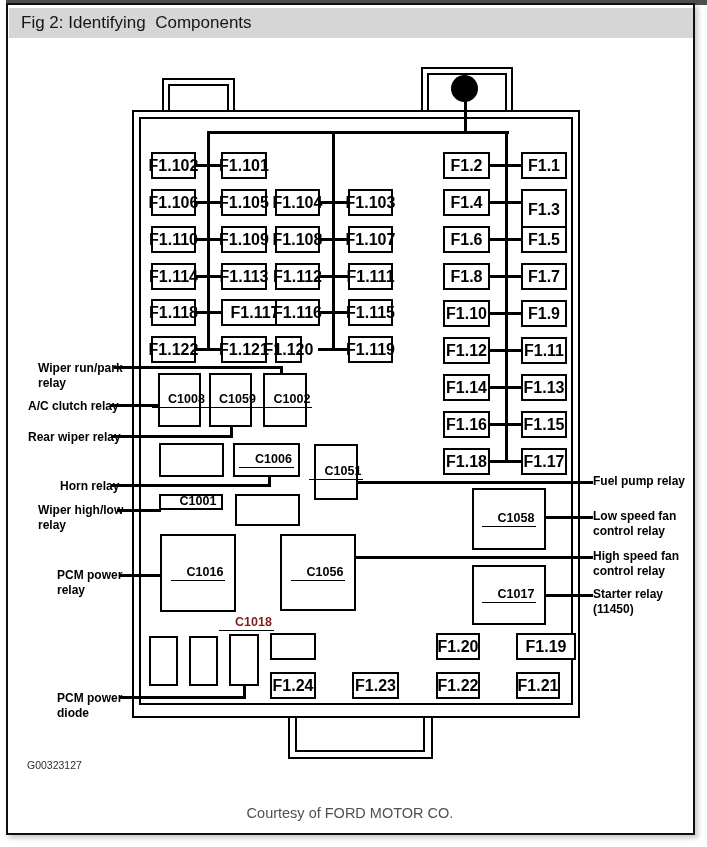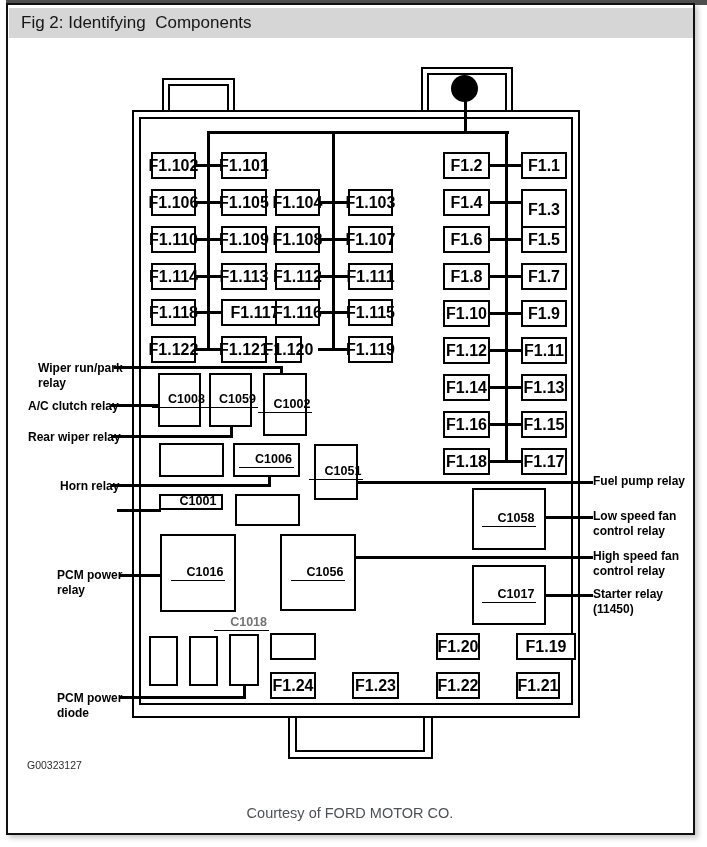--- a/index.html
+++ b/index.html
@@ -19,22 +19,22 @@
   .tab-bottom{position:absolute;border:2.5px solid #000;border-top:none;background:transparent;z-index:1;box-sizing:border-box;}
   .stud{position:absolute;left:451px;top:75px;width:27px;height:27px;border-radius:50%;background:#000;z-index:2;}
   .fuse-box{position:absolute;background:#fff;border:2px solid #000;box-sizing:border-box;
             display:flex;align-items:center;justify-content:center;
             font-weight:bold;font-size:16px;color:#000;z-index:3;}
   .conn-box{position:absolute;background:#fff;border:2px solid #000;box-sizing:border-box;
             display:flex;align-items:center;justify-content:center;
             font-weight:bold;font-size:12.5px;color:#000;z-index:3;}
   .conn-u{border-bottom:1.5px solid #000;padding:0 2px 1px 16px;}
   .blank-box{position:absolute;background:#fff;border:2px solid #000;box-sizing:border-box;z-index:3;}
-  .conn-float-label{position:absolute;font-weight:bold;font-size:12.5px;color:#737373;z-index:3;
-                    display:flex;justify-content:flex-end;}
+  .conn-float-label{position:absolute;font-weight:bold;font-size:12.5px;color:#7f1d1d;z-index:3;
+                    display:flex;justify-content:flex-start;}
   .callout{position:absolute;font-weight:bold;font-size:12px;line-height:14.5px;color:#000;z-index:4;}
   .callout.r{text-align:left;}
   .figcode{position:absolute;left:27px;top:759px;font-size:10.5px;color:#2e2e2e;z-index:4;}
   .courtesy{position:absolute;left:0;top:805px;width:700px;text-align:center;
             font-size:14.5px;color:#4c5157;z-index:4;}
 </style>
 </head>
 <body>
 
 <div class="page">
@@ -132,21 +132,21 @@
     <div class="fuse-box" style="left: 352px; top: 672px; width: 47px; height: 27px;">F1.23</div>
     <div class="fuse-box" style="left: 270px; top: 672px; width: 46px; height: 27px;">F1.24</div>
     <div class="fuse-box" style="left: 436px; top: 672px; width: 44px; height: 27px;">F1.22</div>
     <div class="fuse-box" style="left: 516px; top: 672px; width: 44px; height: 27px;">F1.21</div>
     <div class="conn-box" style="left: 158px; top: 373px; width: 43px; height: 54px;">
       <span class="conn-u">C1008</span>
     </div>
     <div class="conn-box" style="left: 209px; top: 373px; width: 43px; height: 54px;">
       <span class="conn-u">C1059</span>
     </div>
-    <div class="conn-box" style="left: 263px; top: 373px; width: 44px; height: 63px; justify-content: center;">
+    <div class="conn-box" style="left: 263px; top: 373px; width: 44px; height: 54px; justify-content: center;">
       <span class="conn-u">C1002</span>
     </div>
     <div class="conn-box" style="left: 233px; top: 443px; width: 67px; height: 34px;">
       <span class="conn-u">C1006</span>
     </div>
     <div class="conn-box" style="left: 314px; top: 444px; width: 44px; height: 56px;">
       <span class="conn-u">C1051</span>
     </div>
     <div class="conn-box" style="left: 159px; top: 494px; width: 64px; height: 16px; align-items: center;">
       <span class="conn-u">C1001</span>
@@ -176,20 +176,21 @@
     <div class="line" style="left: 114px; top: 366px; width: 169px; height: 3px;"></div>
     <div class="line" style="left: 280px; top: 366px; width: 3px; height: 11px;"></div>
     <div class="callout" style="left: 28px; top: 399px; width: 120px;">A/C clutch relay</div>
     <div class="line" style="left: 111px; top: 404px; width: 50px; height: 3px;"></div>
     <div class="callout" style="left: 28px; top: 430px; width: 120px;">Rear wiper relay</div>
     <div class="line" style="left: 111px; top: 435px; width: 122px; height: 3px;"></div>
     <div class="line" style="left: 230px; top: 425px; width: 3px; height: 13px;"></div>
     <div class="callout" style="left: 60px; top: 479px; width: 90px;">Horn relay</div>
     <div class="line" style="left: 111px; top: 484px; width: 160px; height: 3px;"></div>
     <div class="line" style="left: 268px; top: 475px; width: 3px; height: 11px;"></div>
+    <div class="callout" style="left: 38px; top: 503px; width: 95px;">Wiper high/low relay</div>
     <div class="line" style="left: 117px; top: 509px; width: 44px; height: 3px;"></div>
     <div class="callout" style="left: 57px; top: 568px; width: 78px;">PCM power relay</div>
     <div class="line" style="left: 120px; top: 574px; width: 42px; height: 3px;"></div>
     <div class="callout" style="left: 57px; top: 691px; width: 78px;">PCM power diode</div>
     <div class="line" style="left: 120px; top: 696px; width: 126px; height: 3px;"></div>
     <div class="line" style="left: 243px; top: 684px; width: 3px; height: 15px;"></div>
     <div class="callout r" style="left: 593px; top: 474px; width: 112px;">Fuel pump relay</div>
     <div class="line" style="left: 356px; top: 481px; width: 237px; height: 3px;"></div>
     <div class="callout r" style="left: 593px; top: 509px; width: 112px;">Low speed fan control relay</div>
     <div class="line" style="left: 544px; top: 516px; width: 49px; height: 3px;"></div>

